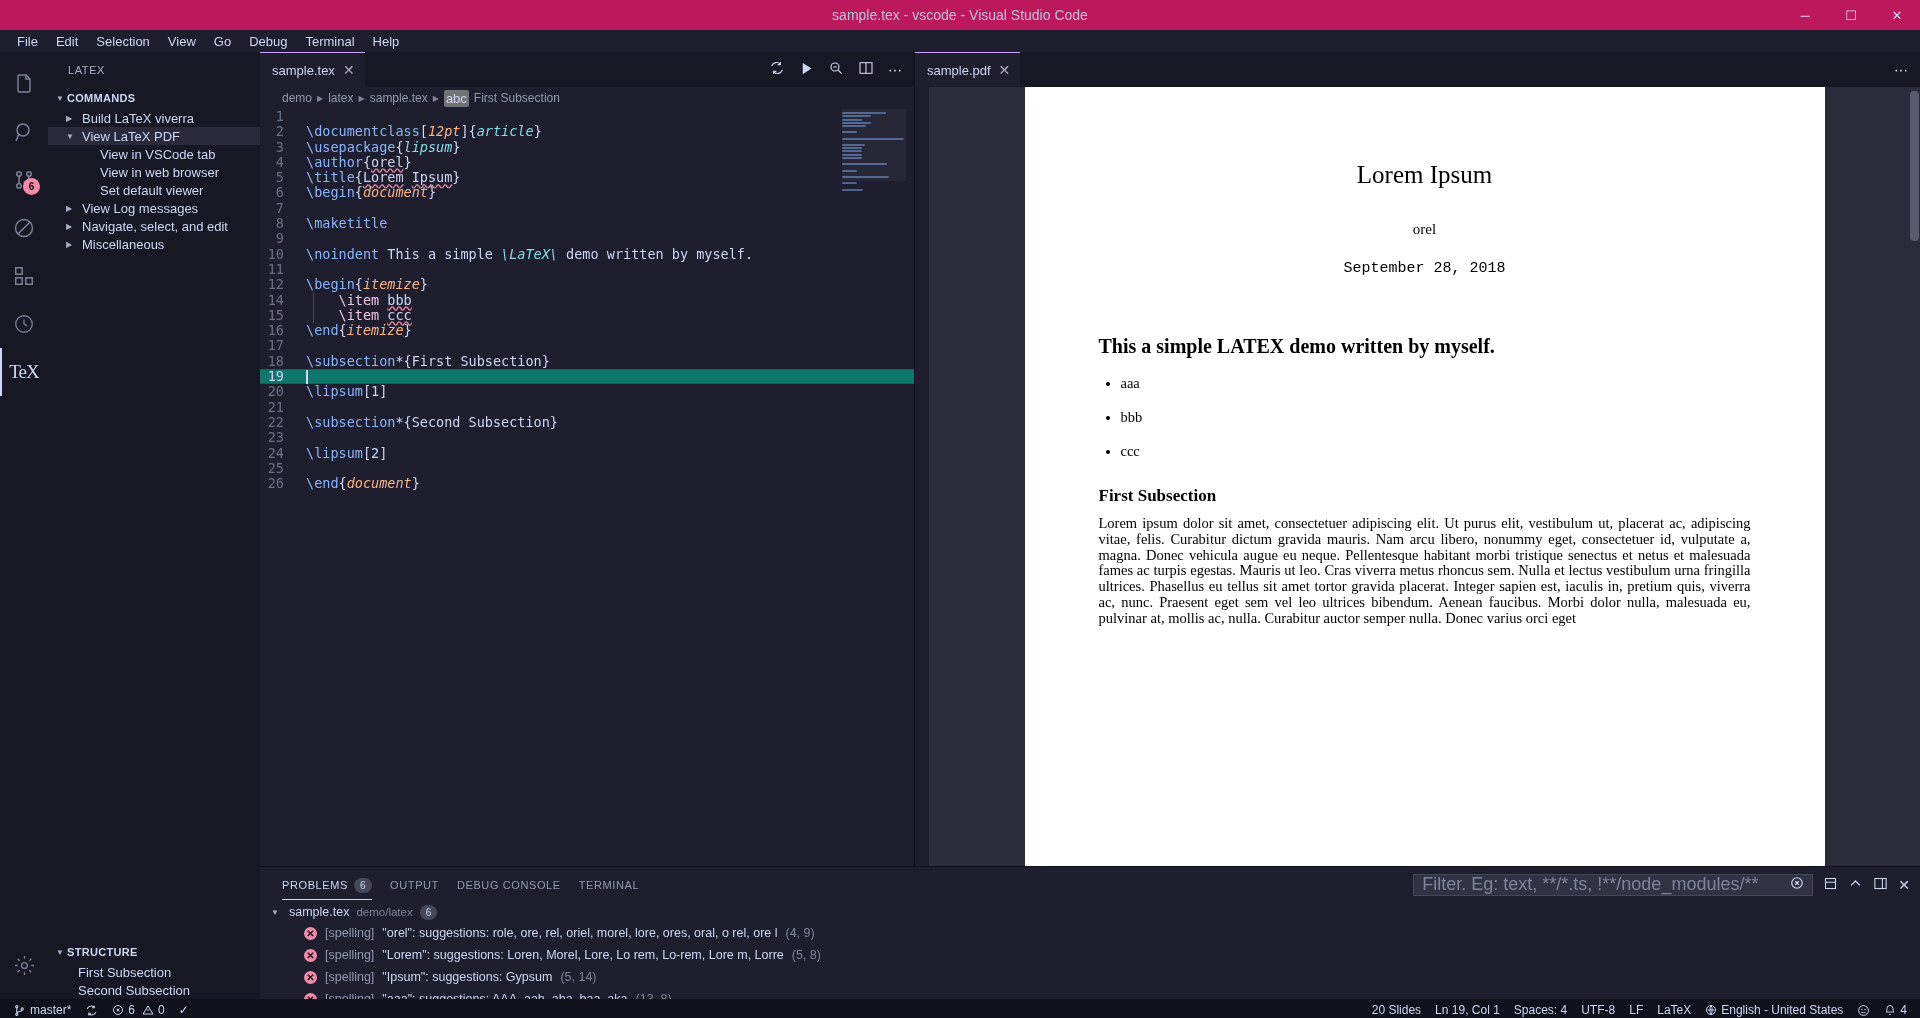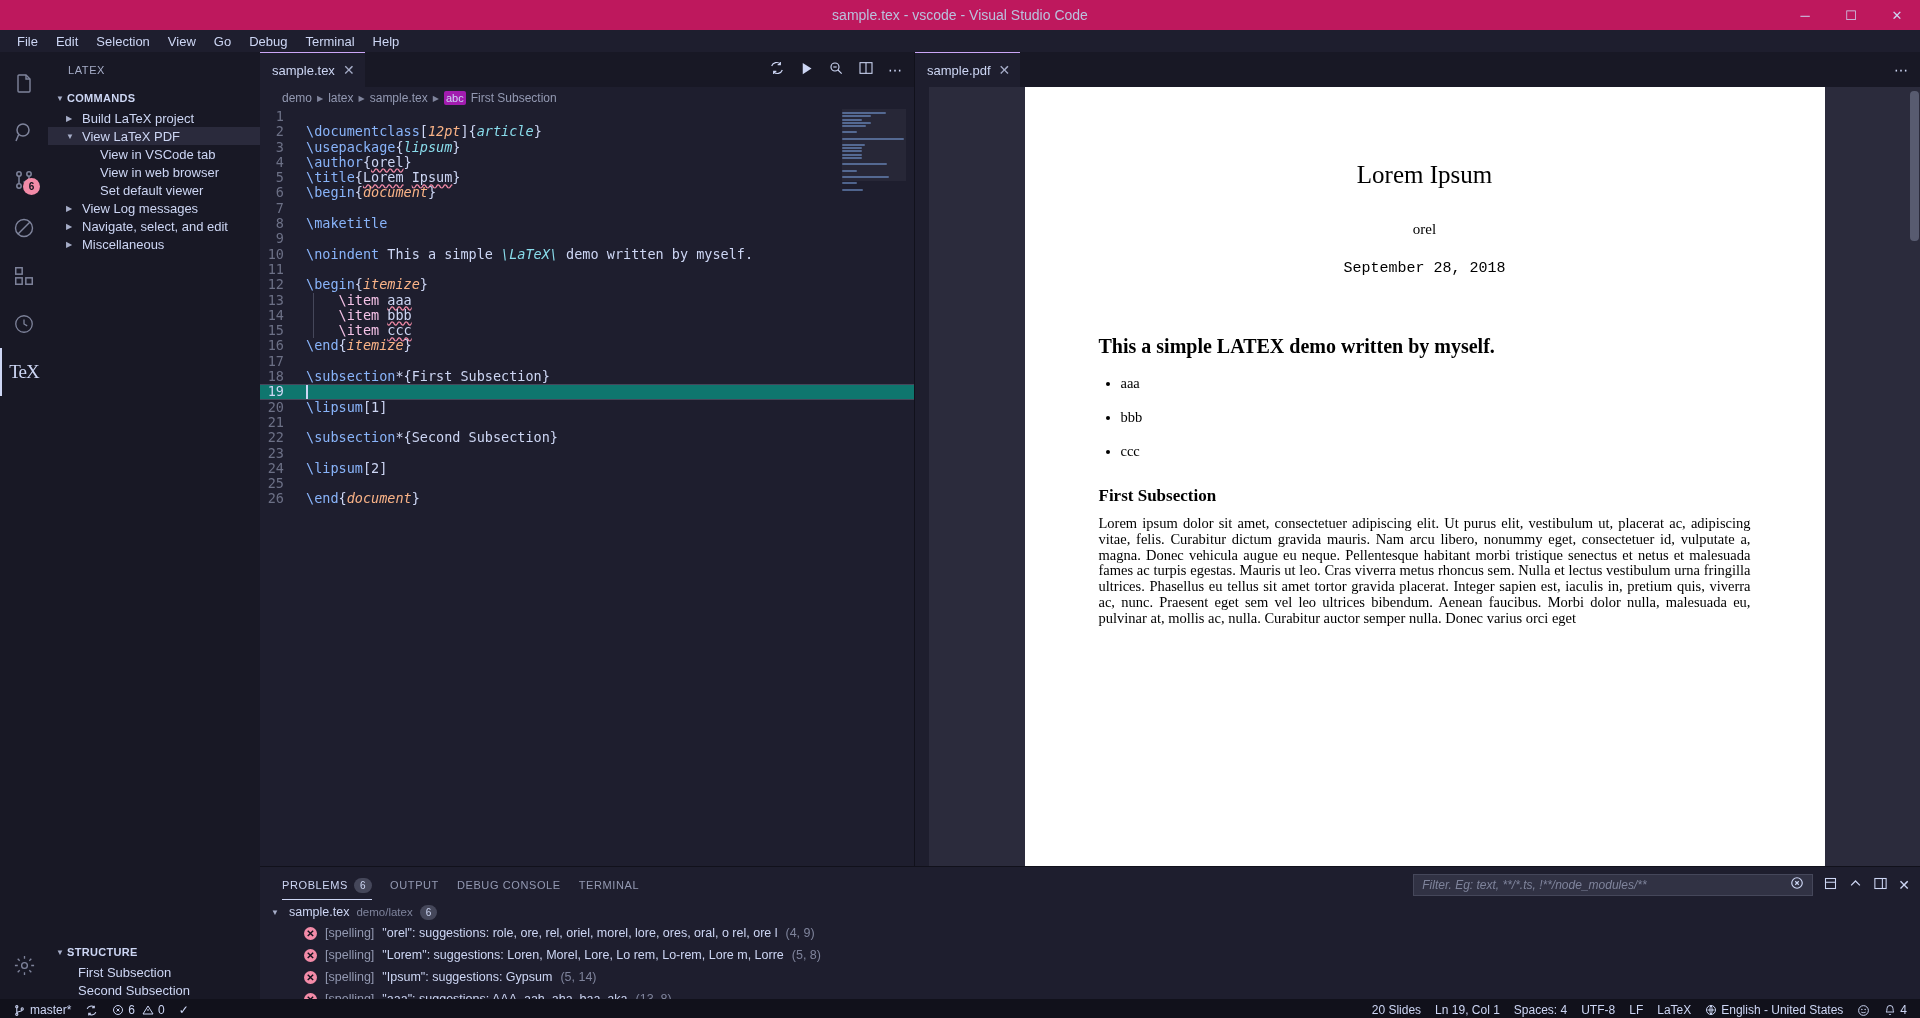--- a/index.html
+++ b/index.html
@@ -46,21 +46,21 @@
   .panes{display:flex;flex:1;min-height:0;}
   .editorpane{width:655px;display:flex;flex-direction:column;background:#1e1e2e;border-right:1px solid #11111b;}
   .tabsrow{height:35px;background:#181825;display:flex;align-items:stretch;}
   .tab{display:flex;align-items:center;gap:8px;padding:0 10px 0 12px;background:#1e1e2e;font-size:13px;color:#cdd6f4;
        border-top:1px solid #cba6f7;position:relative;}
   .tab .x{font-size:14px;color:#a6adc8;}
   .tabsfill{flex:1;background:#181825;}
   .tabactions{display:flex;align-items:center;gap:14px;padding:0 12px;background:#181825;color:#cdd6f4;font-size:14px;}
   .breadcrumb{height:22px;display:flex;align-items:center;gap:5px;padding-left:22px;font-size:12px;color:#9399b2;background:#1e1e2e;}
   .bc-sep{font-size:8px;color:#7f849c;}
-  .bc-ico{font-size:11px;background:#a21caf;color:#cdd6f4;border-radius:2px;padding:1px 2px;}
+  .bc-ico{font-size:13px;background:#737373;color:#cdd6f4;border-radius:2px;padding:1px 2px;}
   .codearea{flex:1;position:relative;overflow:hidden;background:#1e1e2e;}
   .code{font-family:"DejaVu Sans Mono","Liberation Mono",monospace;font-size:13.5px;line-height:15.3px;}
   .cl{display:flex;height:15.3px;white-space:pre;}
   .cl.cur{background:#0f766e;box-shadow:inset 0 1px 0 #45475a, inset 0 -1px 0 #45475a;}
   .ln{width:46px;text-align:right;padding-right:22px;color:#6c7086;flex:none;}
   .cl.cur .ln{color:#cdd6f4;}
   .ctxt{flex:1;position:relative;}
   .k{color:#89b4fa;} .b{color:#f5c2e7;} .o{color:#fab387;font-style:italic;}
   .c{color:#89dceb;font-style:italic;} .p{color:#cdd6f4;}
   .sq{text-decoration:underline wavy #f38ba8;text-decoration-skip-ink:none;}
@@ -90,21 +90,21 @@
   .pdf-leftbar{position:absolute;left:0;top:0;width:14px;height:100%;background:#1e1e2e;}
 
   
   .panel{height:133px;background:#1e1e2e;border-top:1px solid #11111b;display:flex;flex-direction:column;}
   .paneltabs{height:35px;display:flex;align-items:center;padding-left:22px;gap:18px;position:relative;}
   .pt{font-size:11px;letter-spacing:.6px;text-transform:uppercase;color:#9399b2;padding:8px 0 7px;display:flex;align-items:center;gap:6px;}
   .pt.active{color:#cdd6f4;box-shadow:inset 0 -1px 0 #cdd6f4;}
   .pcount{background:#45475a;color:#cdd6f4;border-radius:9px;padding:0 6px;font-size:10px;line-height:15px;}
   .panel-right{position:absolute;right:10px;top:0;height:35px;display:flex;align-items:center;gap:10px;}
   .filterbox{width:400px;height:22px;background:#313244;border:1px solid #45475a;display:flex;align-items:center;
-             padding:6px 8px;font-size:12px;color:#7f849c;justify-content:space-between;font-style:italic;}
+             padding:6px 8px;font-size:18px;color:#7f849c;justify-content:space-between;}
   .panel-ico{color:#cdd6f4;font-size:14px;}
   .problems{flex:1;overflow:hidden;padding-left:4px;}
   .pfile{display:flex;align-items:center;gap:7px;font-size:12.5px;height:20px;padding-left:4px;color:#cdd6f4;}
   .pfile .path{color:#7f849c;font-size:11.5px;}
   .prow{display:flex;align-items:center;gap:8px;font-size:12.5px;height:22px;padding-left:40px;color:#cdd6f4;}
   .errdot{width:13px;height:13px;border-radius:50%;background:#f38ba8;color:#11111b;font-size:10px;
           display:flex;align-items:center;justify-content:center;font-weight:bold;flex:none;}
   .dim{color:#9399b2;} .pos{color:#7f849c;}
 
   
@@ -194,21 +194,21 @@
 
   <div class="sidebar">
     <div class="sb-title">LATEX</div>
     <div class="sb-section">
       <span class="tw">▼</span>
       <span>COMMANDS</span>
     </div>
     <div id="sb-commands">
         <div class="sb-row">
           <span class="chev">▶</span>
-          <span class="lbl">Build LaTeX project</span>
+          <span class="lbl">Build LaTeX viverra</span>
         </div>
         <div class="sb-row sel">
           <span class="chev">▼</span>
           <span class="lbl">View LaTeX PDF</span>
         </div>
         <div class="sb-row leaf">
           <span class="lbl">View in VSCode tab</span>
         </div>
         <div class="sb-row leaf">
           <span class="lbl">View in web browser</span>
@@ -292,21 +292,20 @@
               <div class="cl"><div class="ln">3</div><div class="ctxt"><span class="k">\usepackage</span><span class="p">{</span><span class="c">lipsum</span><span class="p">}</span></div></div>
               <div class="cl"><div class="ln">4</div><div class="ctxt"><span class="k">\author</span><span class="p">{</span><span class="p sq">orel</span><span class="p">}</span></div></div>
               <div class="cl"><div class="ln">5</div><div class="ctxt"><span class="k">\title</span><span class="p">{</span><span class="p sq">Lorem</span><span class="p"> </span><span class="p sq">Ipsum</span><span class="p">}</span></div></div>
               <div class="cl"><div class="ln">6</div><div class="ctxt"><span class="k">\begin</span><span class="p">{</span><span class="o">document</span><span class="p">}</span></div></div>
               <div class="cl"><div class="ln">7</div><div class="ctxt"></div></div>
               <div class="cl"><div class="ln">8</div><div class="ctxt"><span class="k">\maketitle</span></div></div>
               <div class="cl"><div class="ln">9</div><div class="ctxt"></div></div>
               <div class="cl"><div class="ln">10</div><div class="ctxt"><span class="k">\noindent</span><span class="p"> This a simple </span><span class="c">\LaTeX\</span><span class="p"> demo written by myself.</span></div></div>
               <div class="cl"><div class="ln">11</div><div class="ctxt"></div></div>
               <div class="cl"><div class="ln">12</div><div class="ctxt"><span class="k">\begin</span><span class="p">{</span><span class="o">itemize</span><span class="p">}</span></div></div>
-              <div class="cl"><div class="ln">13</div><div class="ctxt"><span class="indentg" style="left: 7px;"></span><span class="p">    </span><span class="b">\item</span><span class="p"> </span><span class="p sq">aaa</span></div></div>
               <div class="cl"><div class="ln">14</div><div class="ctxt"><span class="indentg" style="left: 7px;"></span><span class="p">    </span><span class="b">\item</span><span class="p"> </span><span class="p sq">bbb</span></div></div>
               <div class="cl"><div class="ln">15</div><div class="ctxt"><span class="indentg" style="left: 7px;"></span><span class="p">    </span><span class="b">\item</span><span class="p"> </span><span class="p sq">ccc</span></div></div>
               <div class="cl"><div class="ln">16</div><div class="ctxt"><span class="k">\end</span><span class="p">{</span><span class="o">itemize</span><span class="p">}</span></div></div>
               <div class="cl"><div class="ln">17</div><div class="ctxt"></div></div>
               <div class="cl"><div class="ln">18</div><div class="ctxt"><span class="k">\subsection</span><span class="p">*{First Subsection}</span></div></div>
               <div class="cl cur"><div class="ln">19</div><div class="ctxt"><span class="caret"></span></div></div>
               <div class="cl"><div class="ln">20</div><div class="ctxt"><span class="k">\lipsum</span><span class="p">[</span><span class="p">1</span><span class="p">]</span></div></div>
               <div class="cl"><div class="ln">21</div><div class="ctxt"></div></div>
               <div class="cl"><div class="ln">22</div><div class="ctxt"><span class="k">\subsection</span><span class="p">*{Second Subsection}</span></div></div>
               <div class="cl"><div class="ln">23</div><div class="ctxt"></div></div>

